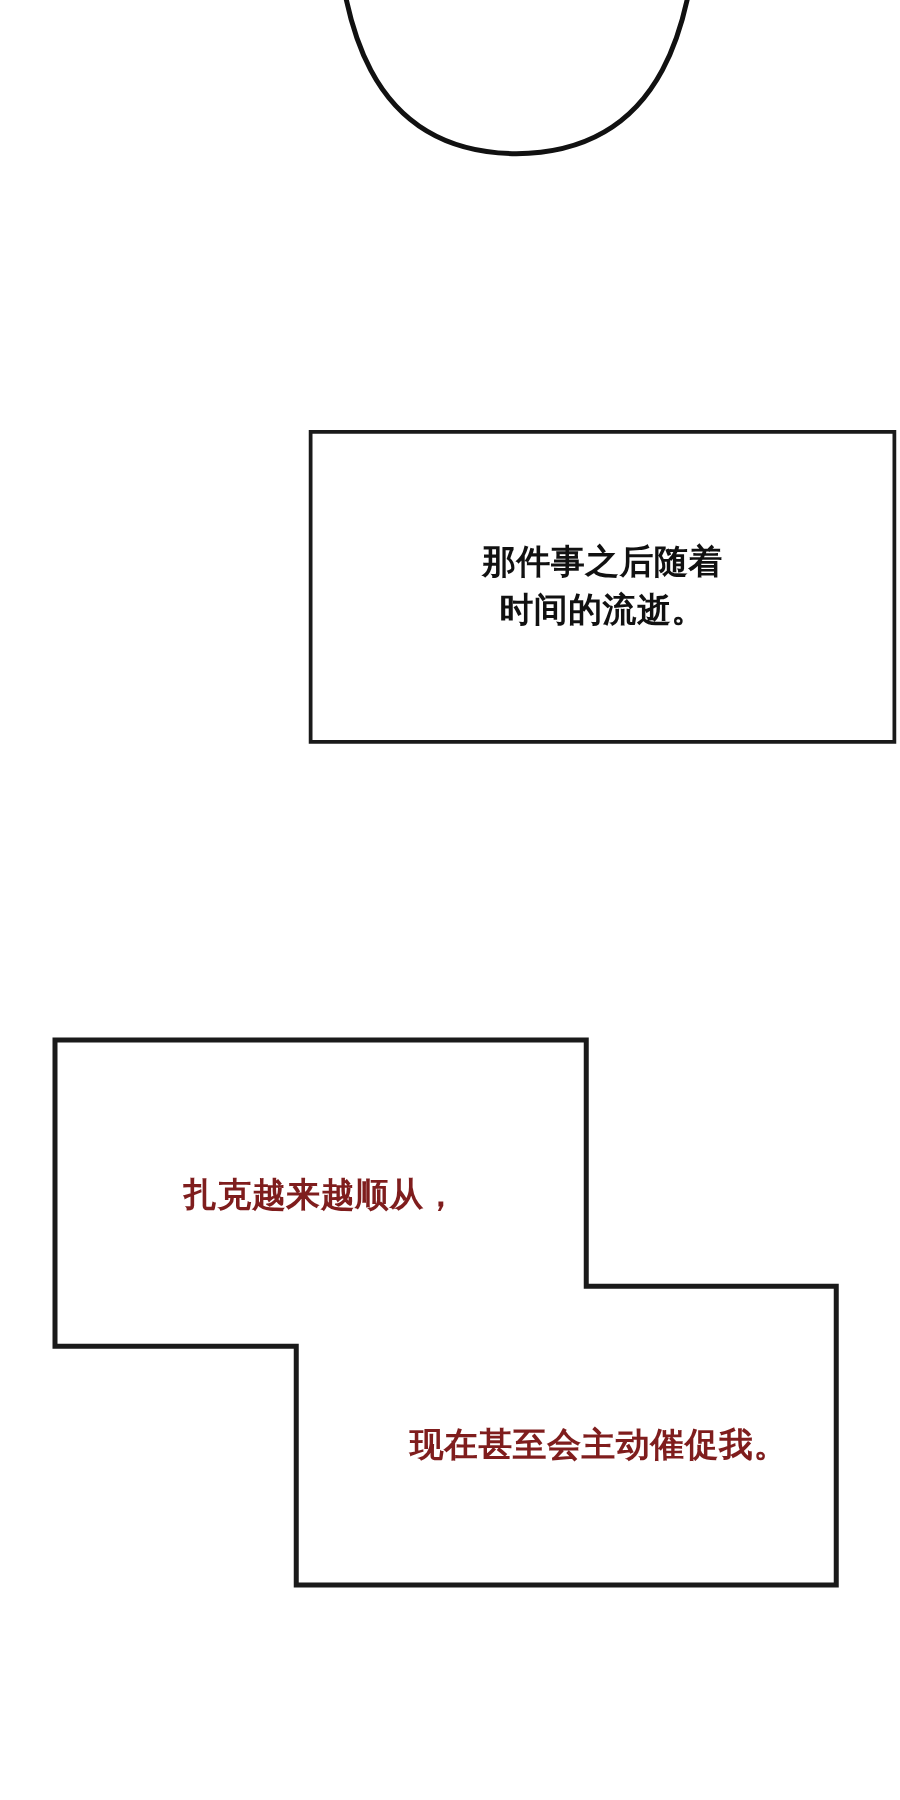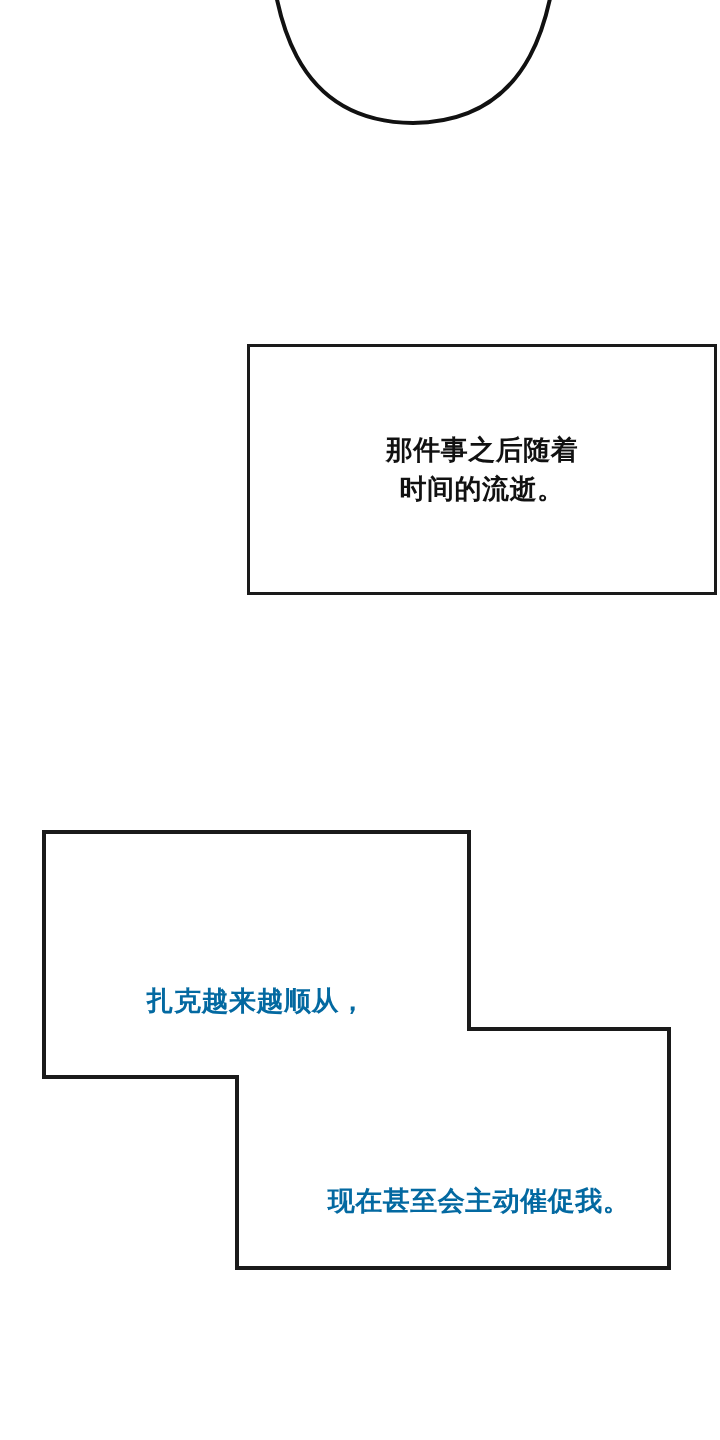--- a/index.html
+++ b/index.html
@@ -79,28 +79,27 @@
   .caption-lg { font-size: 27px; }
 
   #caption-1 {
     width: 100%;
     padding: 0 18px;
     box-sizing: border-box;
   }
 
   .stepped-caption {
     position: absolute;
-    color: #0369a1;
+    color: #7f1d1d;
     font-weight: 700;
     font-size: 27px;
     line-height: 1.42;
     letter-spacing: 0.5px;
     font-family: "DejaVu Sans", "Liberation Sans", sans-serif;
     white-space: pre-line;
-    margin-top: 44px;
   }
   #caption-2 {
     left: 26px;
     top: 138px;
     width: 429px;
     text-align: center;
   }
   #caption-3 {
     left: 219px;
     top: 338px;

